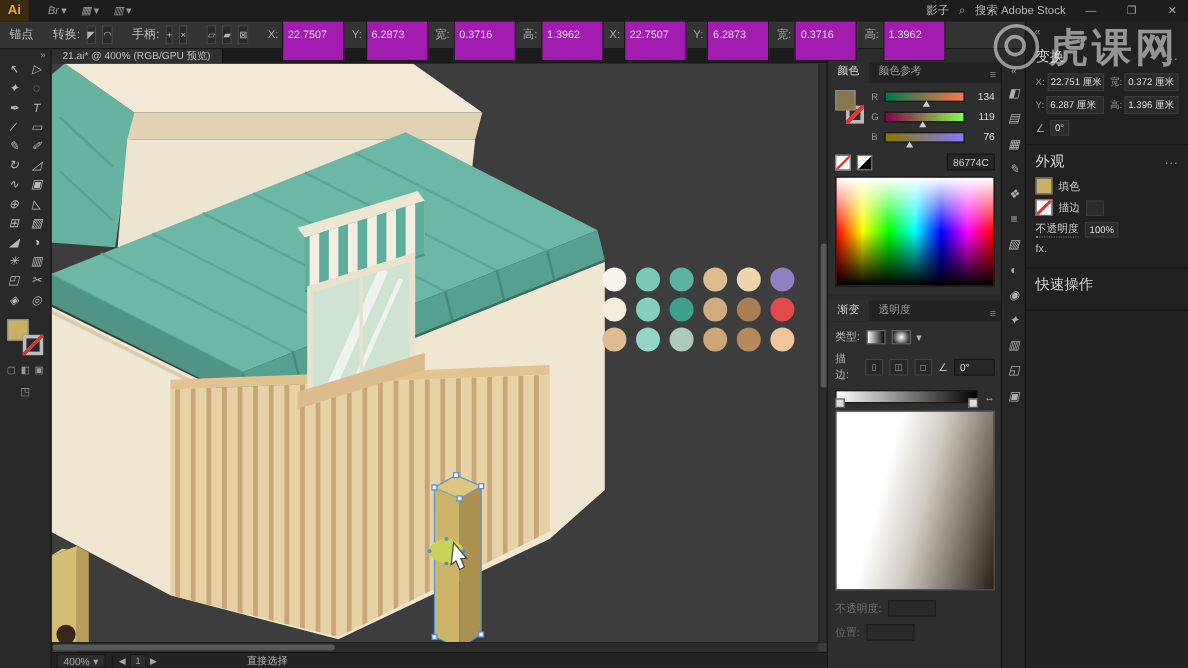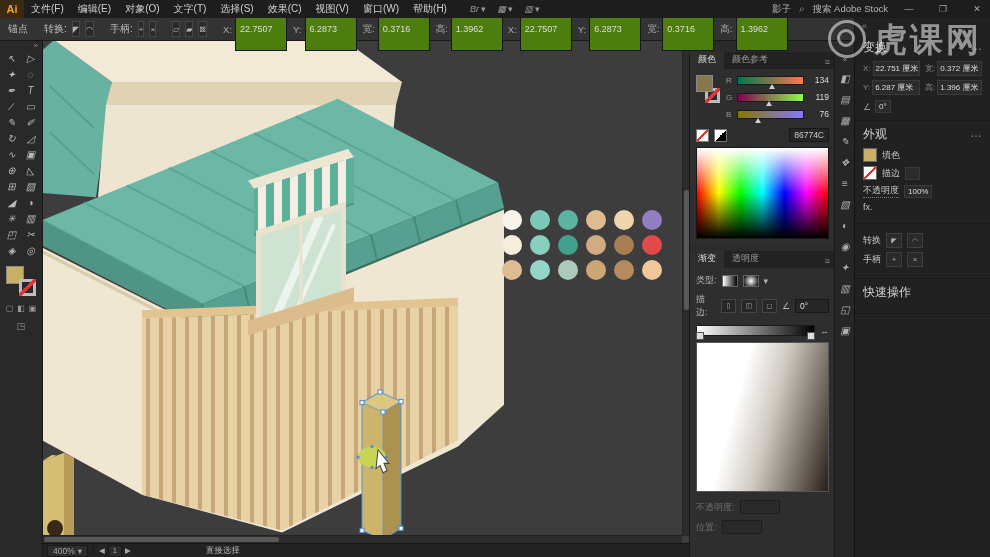--- a/index.html
+++ b/index.html
@@ -23,21 +23,21 @@
   
   .controlbar{position:absolute;top:18px;left:0;right:135px;height:22px;background:#333;
               display:flex;align-items:center;gap:5px;padding:0 8px;font-size:10px;
               border-bottom:1px solid #191919;z-index:10;}
   .cb-label{color:#bfbfbf;white-space:nowrap;}
   .cb-ico{width:16px;height:14px;background:#2a2a2a;border:1px solid #474747;
           display:inline-flex;align-items:center;justify-content:center;font-size:8px;color:#b5b5b5;}
   .cb-sep{width:1px;height:14px;background:#1e1e1e;margin:0 3px;}
   .cb-field{display:flex;align-items:center;gap:3px;white-space:nowrap;}
   .cb-field .lab{color:#a8a8a8;font-size:9.5px;}
-  .cb-field .val{background:#4d7c0f;border:1px solid #171717;padding:16px 4px;min-width:42px;
+  .cb-field .val{background:#a21caf;border:1px solid #171717;padding:16px 4px;min-width:42px;
                  font-size:9px;color:#ddd;}
   .cb-group{display:flex;gap:6px;}
   .cb-push{margin-left:auto;margin-right:160px;}
 
   
   .toolbar{position:absolute;top:40px;left:0;bottom:0;width:42px;background:#292929;
            border-right:1px solid #191919;display:flex;flex-direction:column;align-items:center;z-index:5;}
   .tb-collapse{width:100%;text-align:right;color:#8a8a8a;font-size:8px;padding:1px 4px 0 0;box-sizing:border-box;}
   .tools{display:grid;grid-template-columns:19px 19px;}
   .tool{height:16px;display:flex;align-items:center;justify-content:center;color:#b8b8b8;font-size:10px;cursor:default;}
@@ -157,41 +157,20 @@
                   border:3px solid #fff;border-radius:50%;}
   .wm-text{font-size:33px;font-weight:bold;letter-spacing:3px;line-height:1;}
 </style>
 </head>
 <body>
 
 <div class="app">
 
   <div class="titlebar">
     <div class="logo">Ai</div>
-    <nav class="menus">
-
-        <span class="menu-item">文件(F)</span>
-
-        <span class="menu-item">编辑(E)</span>
-
-        <span class="menu-item">对象(O)</span>
-
-        <span class="menu-item">文字(T)</span>
-
-        <span class="menu-item">选择(S)</span>
-
-        <span class="menu-item">效果(C)</span>
-
-        <span class="menu-item">视图(V)</span>
-
-        <span class="menu-item">窗口(W)</span>
-
-        <span class="menu-item">帮助(H)</span>
-
-    </nav>
     <div class="tb-icons">
 
         <span class="tb-ic">
           <i>Br</i>
           <span>▾</span>
         </span>
 
         <span class="tb-ic">
           <i>▦</i>
           <span>▾</span>
@@ -405,20 +384,23 @@
 
         <span>◧</span>
 
         <span>▣</span>
 
     </div>
     <div class="screenmode">◳</div>
   </div>
 
   <div class="docarea">
+    <div class="tabstrip">
+      <span class="doc-tab">21.ai*  @ 400% (RGB/GPU 预览)</span>
+    </div>
 
     <div class="canvas">
       <svg viewBox="0 0 648 480" preserveAspectRatio="none">
         <defs>
           <pattern id="awn" width="16" height="12" patternUnits="userSpaceOnUse">
             <rect width="16" height="12" fill="#f2efe2"></rect>
               <rect width="8" height="12" fill="#5fae9d"></rect>
           </pattern>
           <pattern id="slats" width="13" height="12" patternUnits="userSpaceOnUse">
             <rect width="13" height="12" fill="#e7d2a6"></rect>
@@ -758,38 +740,20 @@
       </div>
       <div class="app-row">
         <span class="p-underline">不透明度</span>
         <span class="p-field">100%</span>
       </div>
       <div class="app-row">
         <span class="fxlab">fx.</span>
       </div>
     </div>
 
-    <div class="sec">
-      <div class="app-row">
-        <span>转换</span>
-
-          <span class="icon-mini">◤</span>
-
-          <span class="icon-mini">◠</span>
-
-      </div>
-      <div class="app-row">
-        <span>手柄</span>
-
-          <span class="icon-mini">+</span>
-
-          <span class="icon-mini">×</span>
-
-      </div>
-    </div>
 
     <div class="sec">
       <div class="sec-title">
         <span>快速操作</span>
       </div>
     </div>
   </div>
 
   <div class="watermark">
     <span class="wm-logo"></span>

